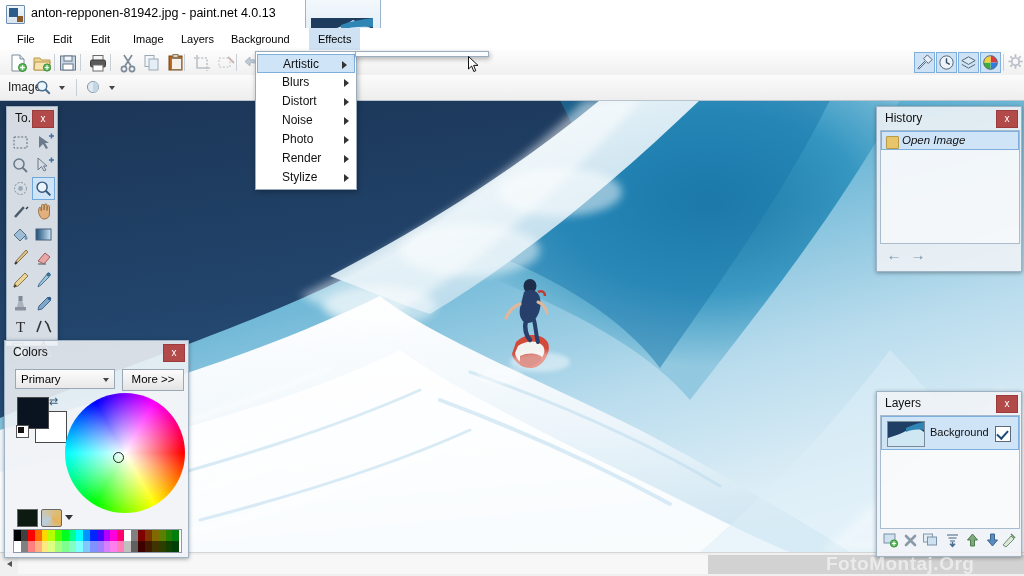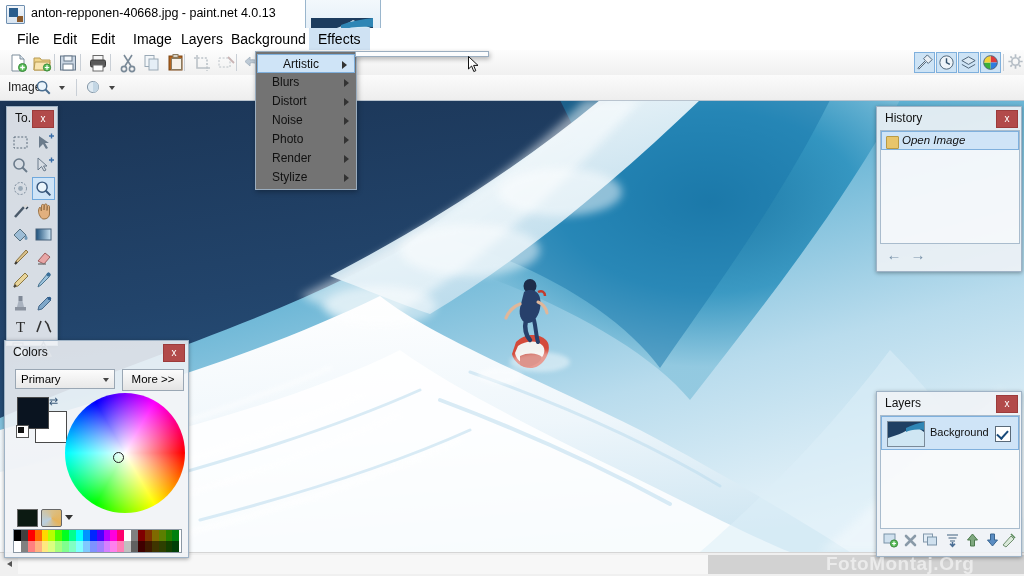--- a/index.html
+++ b/index.html
@@ -14,21 +14,21 @@
   #title-icon{position:absolute;left:6px;top:5px;width:17px;height:17px;
     background:linear-gradient(#f2f6fa,#d8e4f0);border:1px solid #6f8fb0;border-radius:1px;}
   #title-icon:after{content:"";position:absolute;left:2px;top:2px;width:9px;height:9px;
     background:#2b5d8c;}
   #title-icon:before{content:"";position:absolute;right:1px;bottom:1px;width:6px;height:6px;
     background:#8c5a2b;}
   #title-text{position:absolute;left:31px;top:6px;font-size:12.5px;color:#000;white-space:nowrap;}
   
   #menubar{position:absolute;left:0;top:28px;width:1024px;height:22px;background:#fff;}
   .menu-item{position:absolute;top:0;height:22px;line-height:22px;padding:0 9px;
-    font-size:14px;color:#000;cursor:default;white-space:nowrap;}
+    font-size:11px;color:#000;cursor:default;white-space:nowrap;}
   .menu-item.open{background:#cfe2f3;}
   
   #toolbar{position:absolute;left:0;top:50px;width:1024px;height:25px;
     background:linear-gradient(#fdfdfd,#f0f0f0);}
   #toolbar2{position:absolute;left:0;top:75px;width:1024px;height:25px;
     background:linear-gradient(#fbfbfb,#eeeeee);border-bottom:1px solid #b9c4cf;}
   .tbtn{position:absolute;top:3px;width:20px;height:20px;}
   .tsep{position:absolute;top:4px;width:1px;height:17px;background:#c9cfd6;}
   .tool-label{position:absolute;left:8px;top:5px;font-size:12px;color:#222;}
   
@@ -117,23 +117,23 @@
   #layer-thumb{position:absolute;left:5px;top:4px;width:36px;height:24px;
     border:1px solid #7a8a99;overflow:hidden;}
   #layer-label{position:absolute;left:48px;top:9px;font-size:11px;color:#111;}
   #layer-check{position:absolute;right:7px;top:9px;width:14px;height:14px;
     background:#fff;border:1px solid #5a6a79;}
   #layer-check:after{content:"";position:absolute;left:3px;top:1px;width:5px;height:9px;
     border:solid #1a4b7a;border-width:0 2px 2px 0;transform:rotate(42deg);}
   .layer-btn{position:absolute;top:140px;width:17px;height:16px;}
   
   #effects-menu{position:absolute;left:255px;top:51px;width:100px;
-    background:#737373;border:1px solid #9aadbf;box-shadow:1px 2px 5px rgba(0,0,0,.3);
+    background:#ffffff;border:1px solid #9aadbf;box-shadow:1px 2px 5px rgba(0,0,0,.3);
     padding:2px 0;}
-  .mrow{position:relative;height:19px;line-height:19px;padding-left:16px;font-size:12px;
+  .mrow{position:relative;height:19px;line-height:19px;padding-left:26px;font-size:12px;
     color:#111;cursor:default;white-space:nowrap;}
   .mrow.hl{background:#cfe4f7;border:1px solid #7fb0dd;box-sizing:border-box;margin:0 1px;
     padding-left:25px;}
   .marrow{position:absolute;right:7px;top:6px;border-top:4px solid transparent;
     border-bottom:4px solid transparent;border-left:5px solid #333;}
   #artistic-submenu{position:absolute;left:355px;top:51px;width:132px;
     background:#fbfcfd;border:1px solid #9aadbf;box-shadow:1px 2px 5px rgba(0,0,0,.3);
     padding:2px 0;}
   .srow{position:relative;height:19px;line-height:19px;padding-left:32px;font-size:12px;color:#111;}
   .srow.hl{background:#dceaf7;border:1px solid #7fb0dd;box-sizing:border-box;margin:0 1px;padding-left:31px;}
@@ -492,21 +492,21 @@
         <path d="M8.5 14 L3.5 8 L6.5 8 L6.5 2 L10.5 2 L10.5 8 L13.5 8 Z" fill="#5a8cc2" stroke="#3a6691"></path>
       </svg></div>
   <div class="layer-btn" style="left:124px"><svg width="17" height="16" viewBox="0 0 17 16">
         <path d="M2 13 L10 4 L13 7 L5 15 Z" fill="#d9e8d9" stroke="#6f8f6f"></path>
         <path d="M10 2 L14 6" stroke="#5a8a5a" stroke-width="1.6"></path>
       </svg></div>
 </div>
 
 <div id="titlebar">
   <div id="title-icon"></div>
-  <div id="title-text">anton-repponen-40668.jpg - paint.net 4.0.13</div>
+  <div id="title-text">anton-repponen-81942.jpg - paint.net 4.0.13</div>
 </div>
 
 <div id="doctab">
   <div id="doctab-thumb">
     <svg width="62" height="26" viewBox="0 0 62 26" preserveAspectRatio="none">
       <rect width="62" height="26" fill="#1d3c5e"></rect>
       <path d="M0 26 L0 17 C16 14 32 9 42 2 L62 11 L62 26 Z" fill="#d5e9f5"></path>
       <path d="M30 7 C40 3 52 1 62 0 L62 9 C50 8 38 9 30 12 Z" fill="#2f86b5"></path>
     </svg>
   </div>

